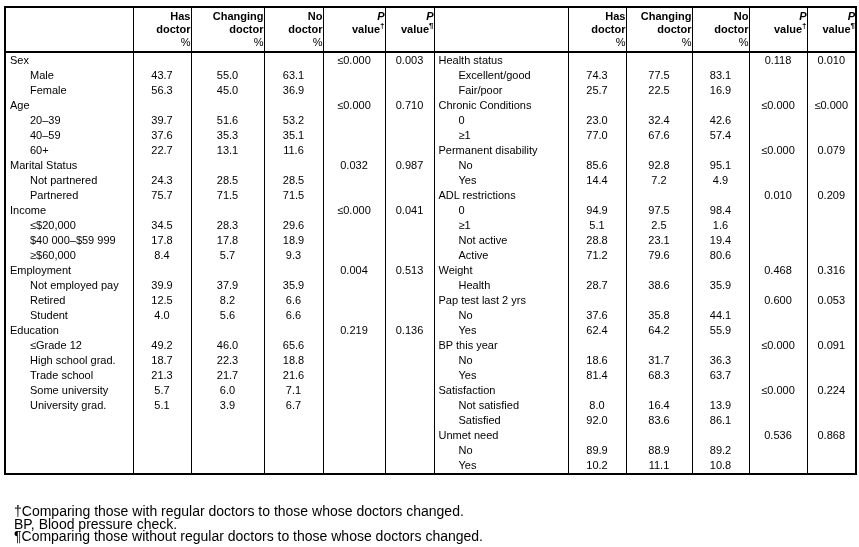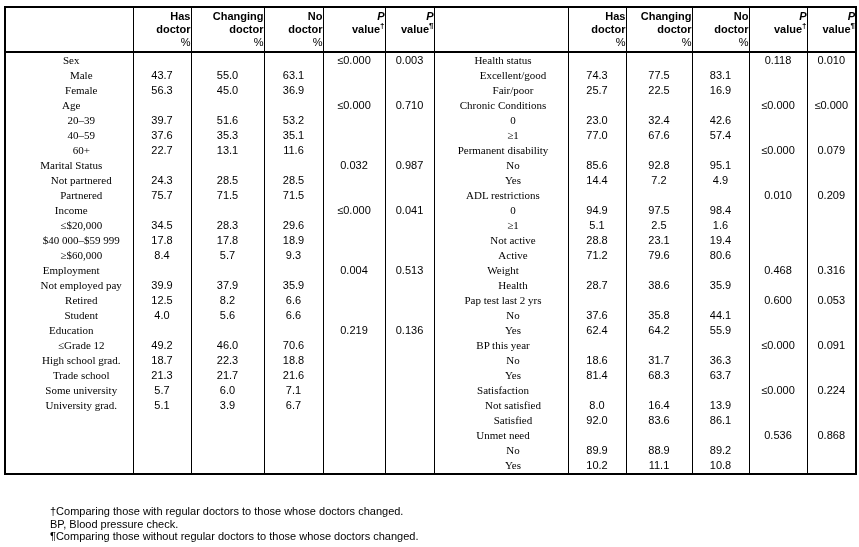--- a/index.html
+++ b/index.html
@@ -14,29 +14,29 @@
   }
   th,td{margin:0;padding:0;font-size:11px;white-space:nowrap;overflow:hidden;}
   .tbl thead th{
     border-bottom:2px solid #000;
     vertical-align:top;text-align:right;
     font-weight:bold;height:41px;line-height:13px;padding-top:2px;
   }
   .tbl th, .tbl td{border-left:1px solid #000;}
   .tbl tr > *:first-child{border-left:none;}
   tbody td{height:15px;line-height:15px;vertical-align:middle;}
-  td.lbl{text-align:center;padding-left:4px;font-family:Liberation Serif, serif;}
+  td.lbl{text-align:left;padding-left:4px;}
   td.lbl.ind{padding-left:24px;}
   td.num{text-align:center;}
   .hn{font-weight:normal;}
   .pit{font-style:italic;}
   sup{font-size:8px;line-height:0;}
   .footnotes{
     position:absolute;left:14px;top:505px;
-    font-size:11px;line-height:12.5px;margin-left:36px;
+    font-size:14px;line-height:12.5px;
   }
 </style>
 </head>
 <body>
 
 <table class="tbl">
   <colgroup>
     <col style="width:128px">
       <col style="width:58px">
       <col style="width:73px">
@@ -366,21 +366,21 @@
         <td class="num">62.4</td>
         <td class="num">64.2</td>
         <td class="num">55.9</td>
         <td class="num"></td>
         <td class="num"></td>
       </tr>
       <tr>
         <td class="lbl ind">≤Grade 12</td>
         <td class="num">49.2</td>
         <td class="num">46.0</td>
-        <td class="num">70.6</td>
+        <td class="num">65.6</td>
         <td class="num"></td>
         <td class="num"></td>
         <td class="lbl">BP this year</td>
         <td class="num"></td>
         <td class="num"></td>
         <td class="num"></td>
         <td class="num">≤0.000</td>
         <td class="num">0.091</td>
       </tr>
       <tr>

